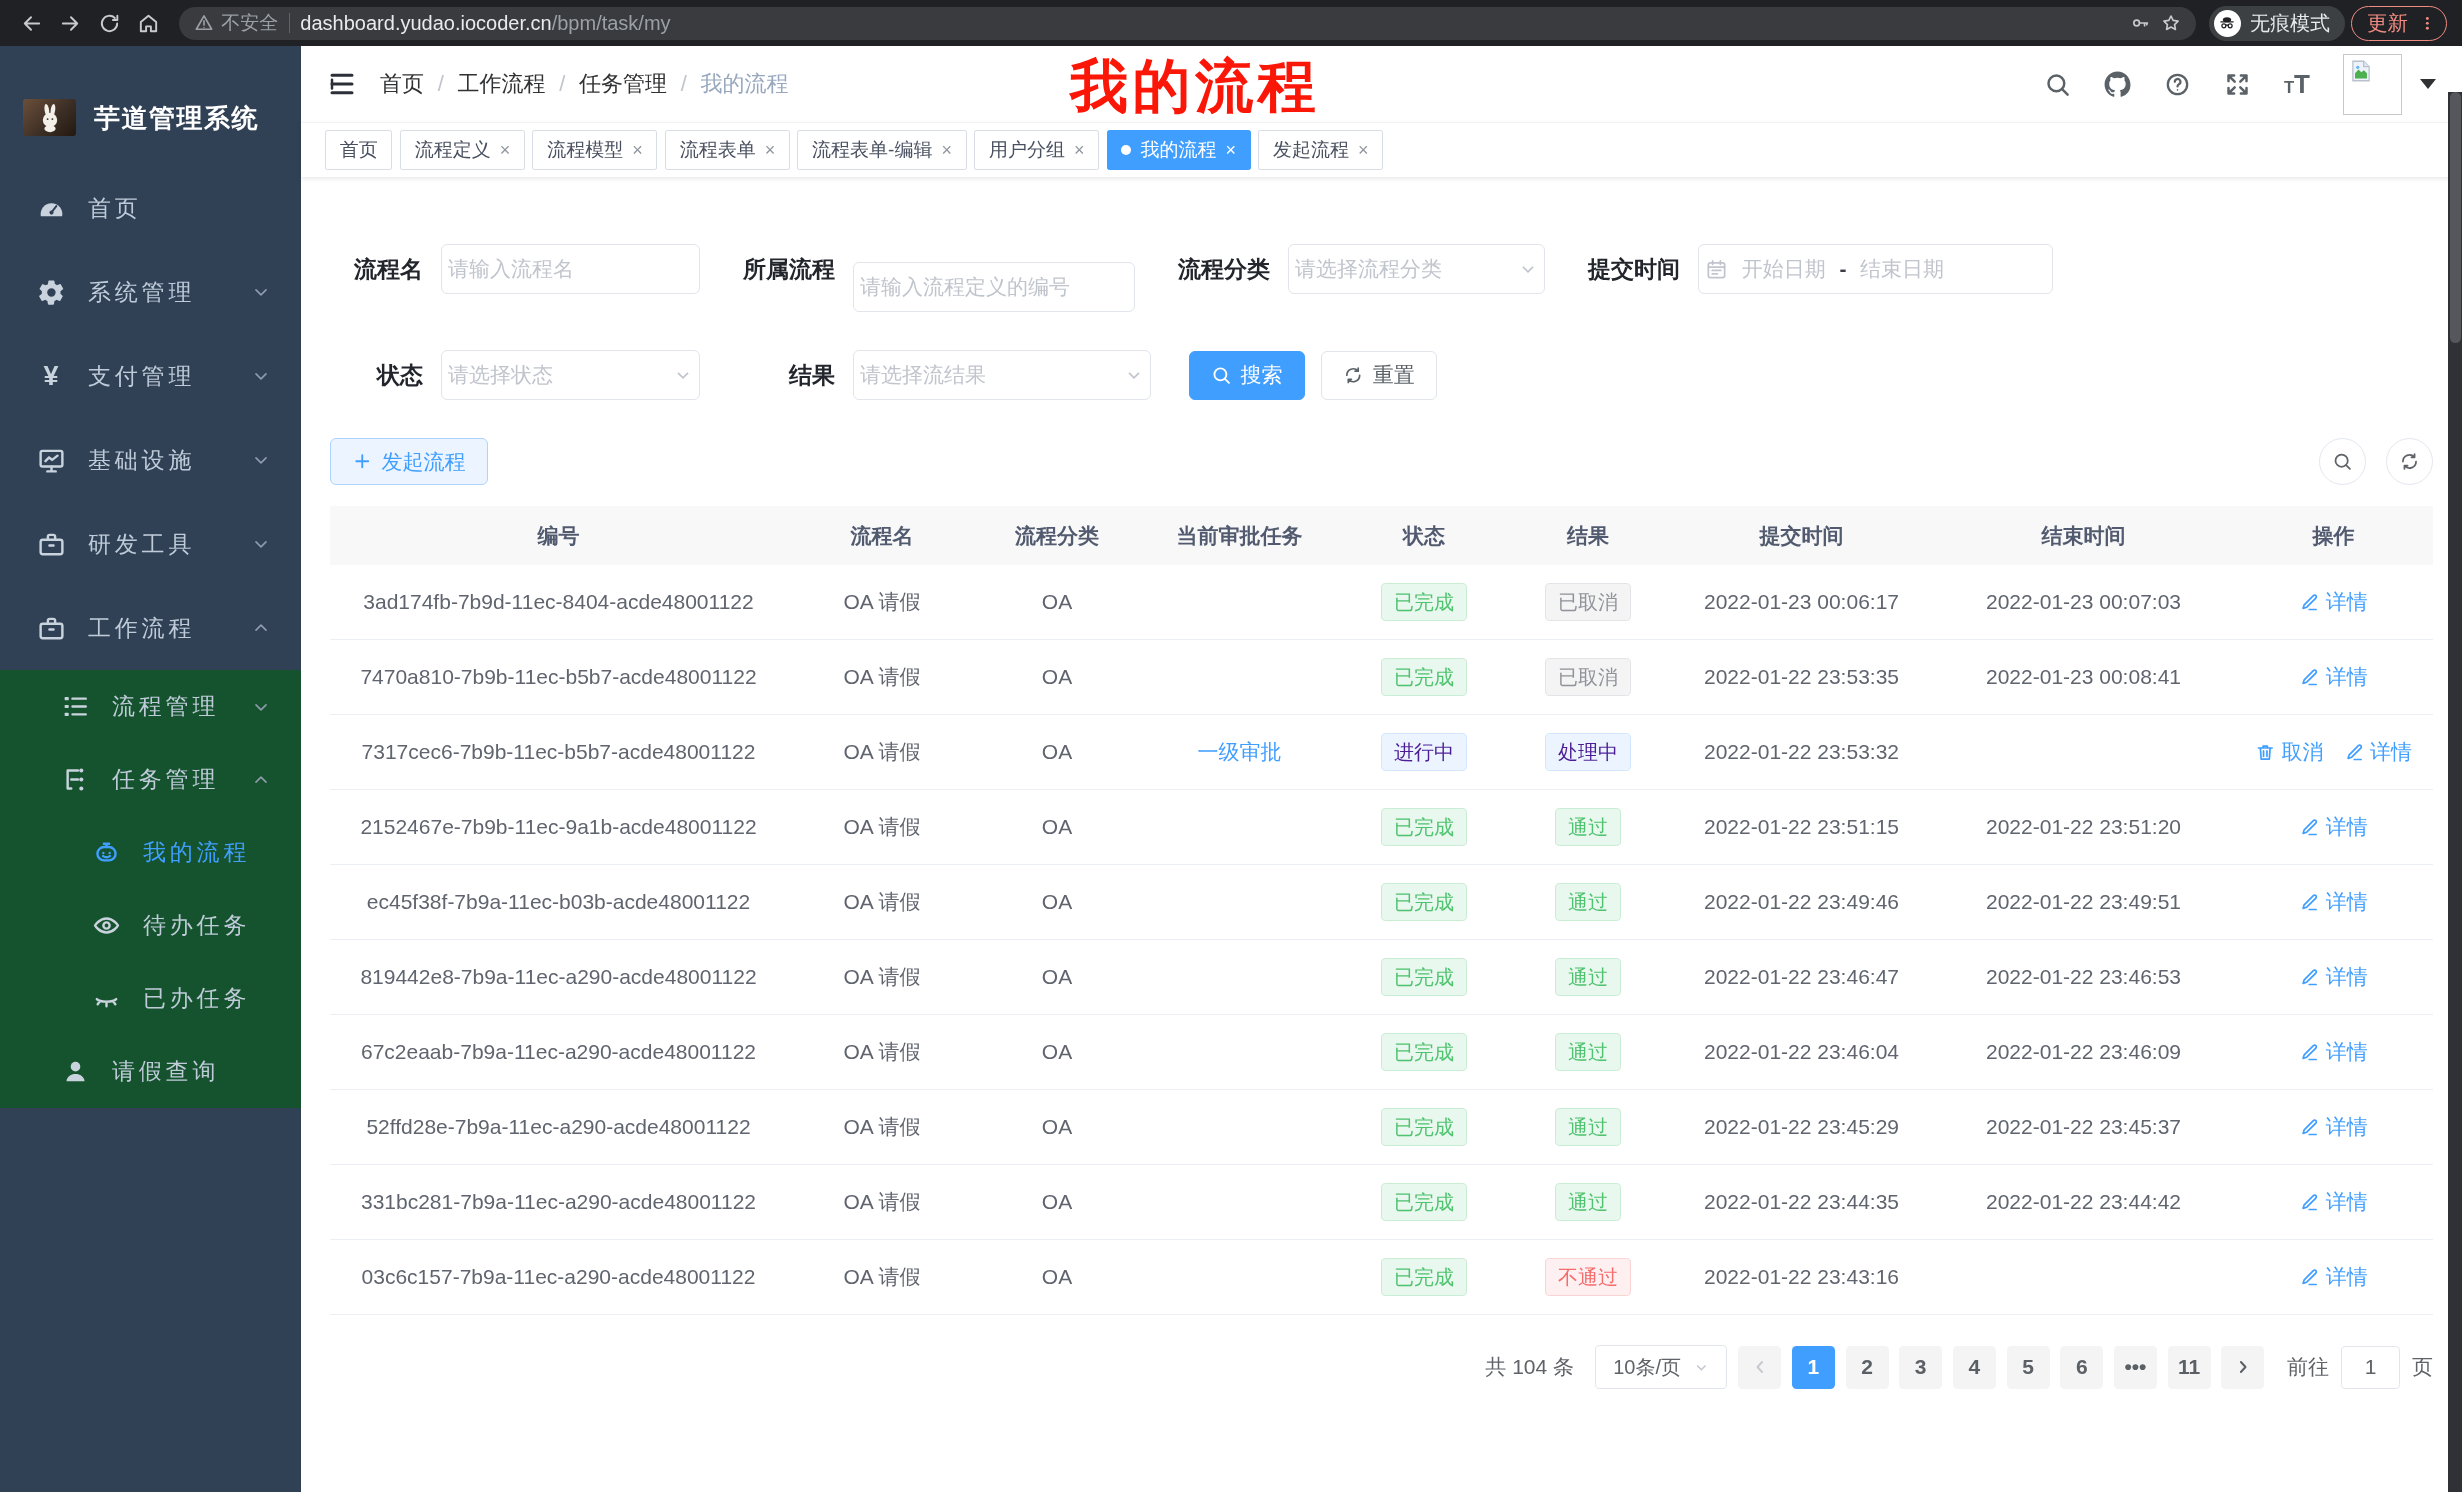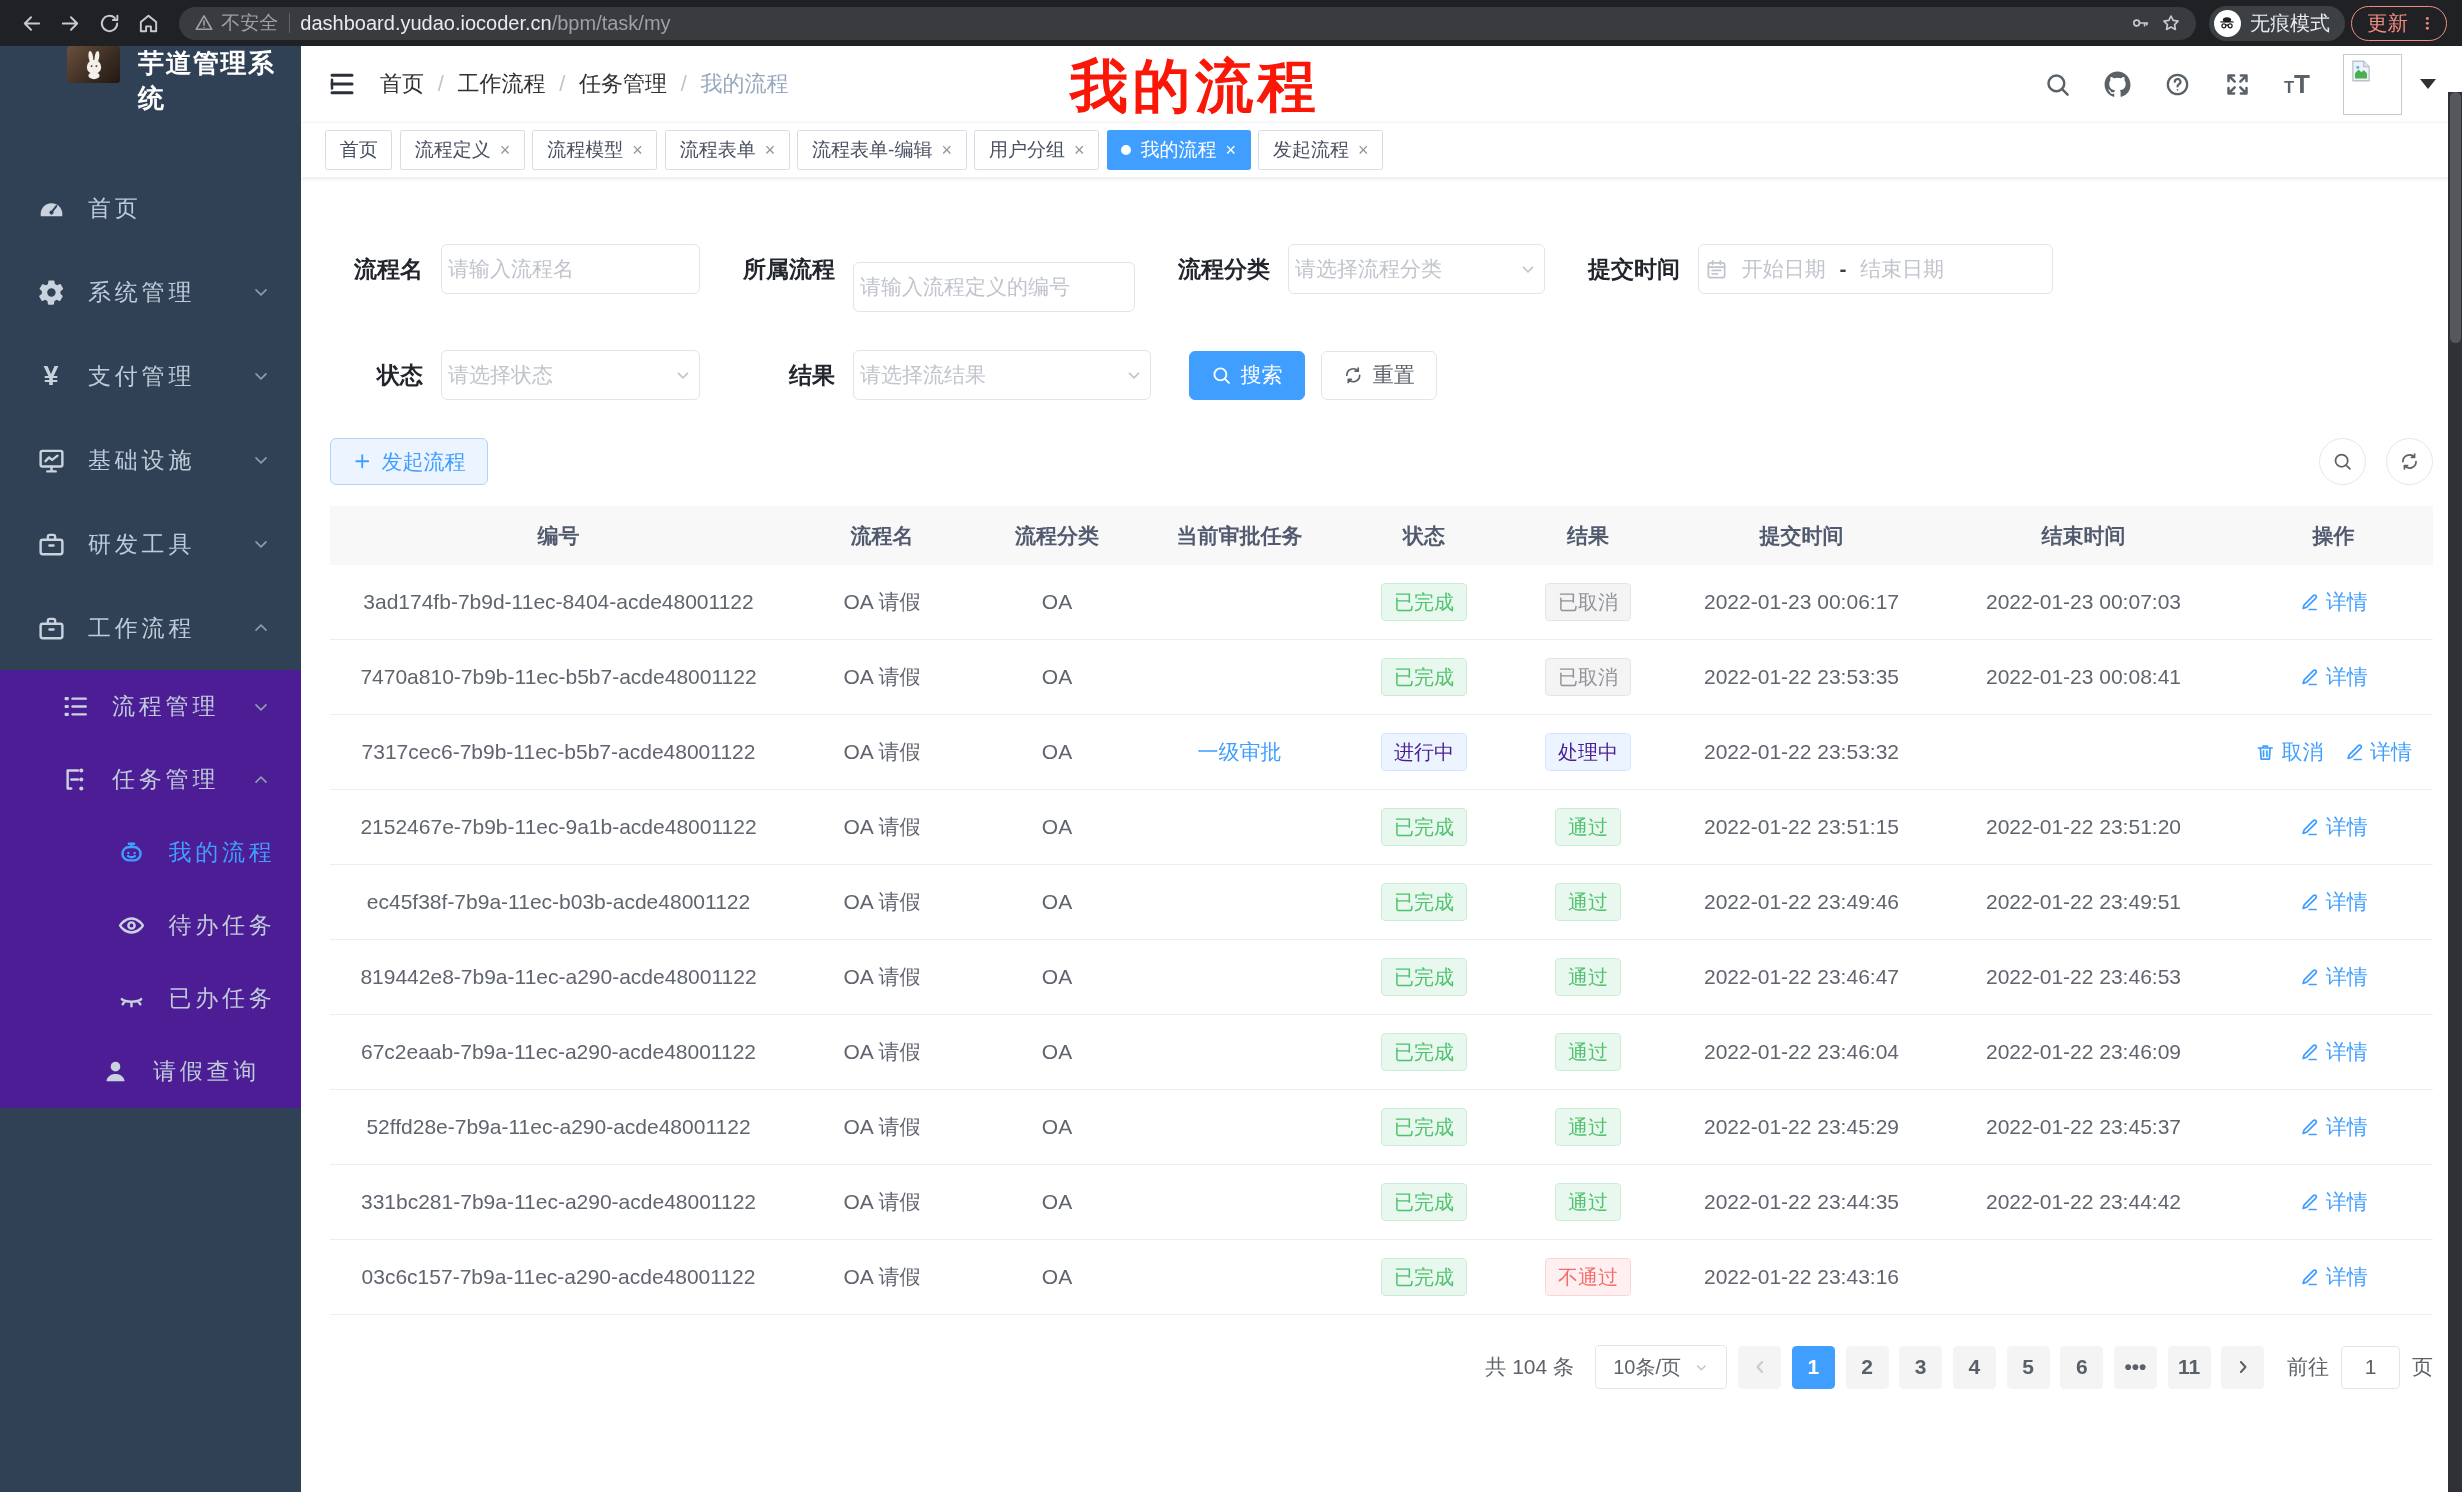--- a/index.html
+++ b/index.html
@@ -22,33 +22,33 @@
   .url-pill .mini-ic svg{width:20px;height:20px;}
   .incog{height:35px;background:#3c4043;border-radius:17.5px;display:flex;align-items:center;gap:9px;padding:0 15px 0 4.6px;color:#e8eaed;font-size:20px;}
   .incog .cir{width:27px;height:27px;background:#fff;border-radius:50%;display:flex;align-items:center;justify-content:center;color:#202124;}
   .incog .cir svg{width:18px;height:18px;}
   .update-pill{height:35px;border:1.5px solid #f28b82;border-radius:17.5px;display:flex;align-items:center;gap:10.7px;padding:0 10.7px 0 15px;color:#f28b82;font-size:20.5px;}
   .update-pill svg{width:16.7px;height:16.7px;}
 
   
   .app{display:flex;height:1447px;position:relative;}
   .sidebar{width:301px;background:#304156;flex:none;display:flex;flex-direction:column;}
-  .logo-row{height:90px;display:flex;align-items:flex-start;padding-left:67px;gap:18px;}
+  .logo-row{height:90px;display:flex;align-items:flex-end;padding-left:23px;gap:18px;}
   .logo-img{width:53px;height:37px;border-radius:3px;background:linear-gradient(135deg,#6b4f3a,#3a2d24 60%,#23180f);position:relative;overflow:hidden;flex:none;}
   .logo-img svg{position:absolute;left:10.7px;top:3px;width:32px;height:32px;}
   .logo-title{color:#fff;font-size:26px;font-weight:700;letter-spacing:1.5px;}
   .menu{flex:1;padding-top:30px;}
   .menu-item{display:flex;align-items:center;height:84px;padding-left:35px;color:#bfcbd9;font-size:23px;cursor:pointer;}
   .menu-item .mi-icon{width:32px;height:32px;display:flex;align-items:center;justify-content:center;color:#c9d3de;flex:none;}
   .menu-item .mi-icon svg{width:29px;height:29px;}
   .menu-item .mi-label{margin-left:21px;letter-spacing:3.8px;}
   .menu-item .mi-arrow{margin-left:auto;margin-right:30px;color:#8d9bac;}
   .menu-item .mi-arrow svg{width:20px;height:20px;}
   .menu-item .mi-arrow.up svg{transform:rotate(180deg);}
-  .menu-item.sub{background:#4c1d95;height:73px;justify-content:center;}
+  .menu-item.sub{background:#14532d;height:73px;}
   .menu-item.lv2{padding-left:59px;}
   .menu-item.lv3{padding-left:90px;}
   .menu-item.active{color:#409eff;}
   .menu-item.active .mi-icon{color:#409eff;}
   .yen{font-size:27px;font-weight:700;line-height:1;}
   .tt{display:flex;align-items:flex-end;font-weight:700;line-height:.8;}
   .tt i{font-style:normal;font-size:16.7px;}
   .tt b{font-size:26px;}
 
   .main{flex:1;display:flex;flex-direction:column;position:relative;min-width:0;background:#fff;}

